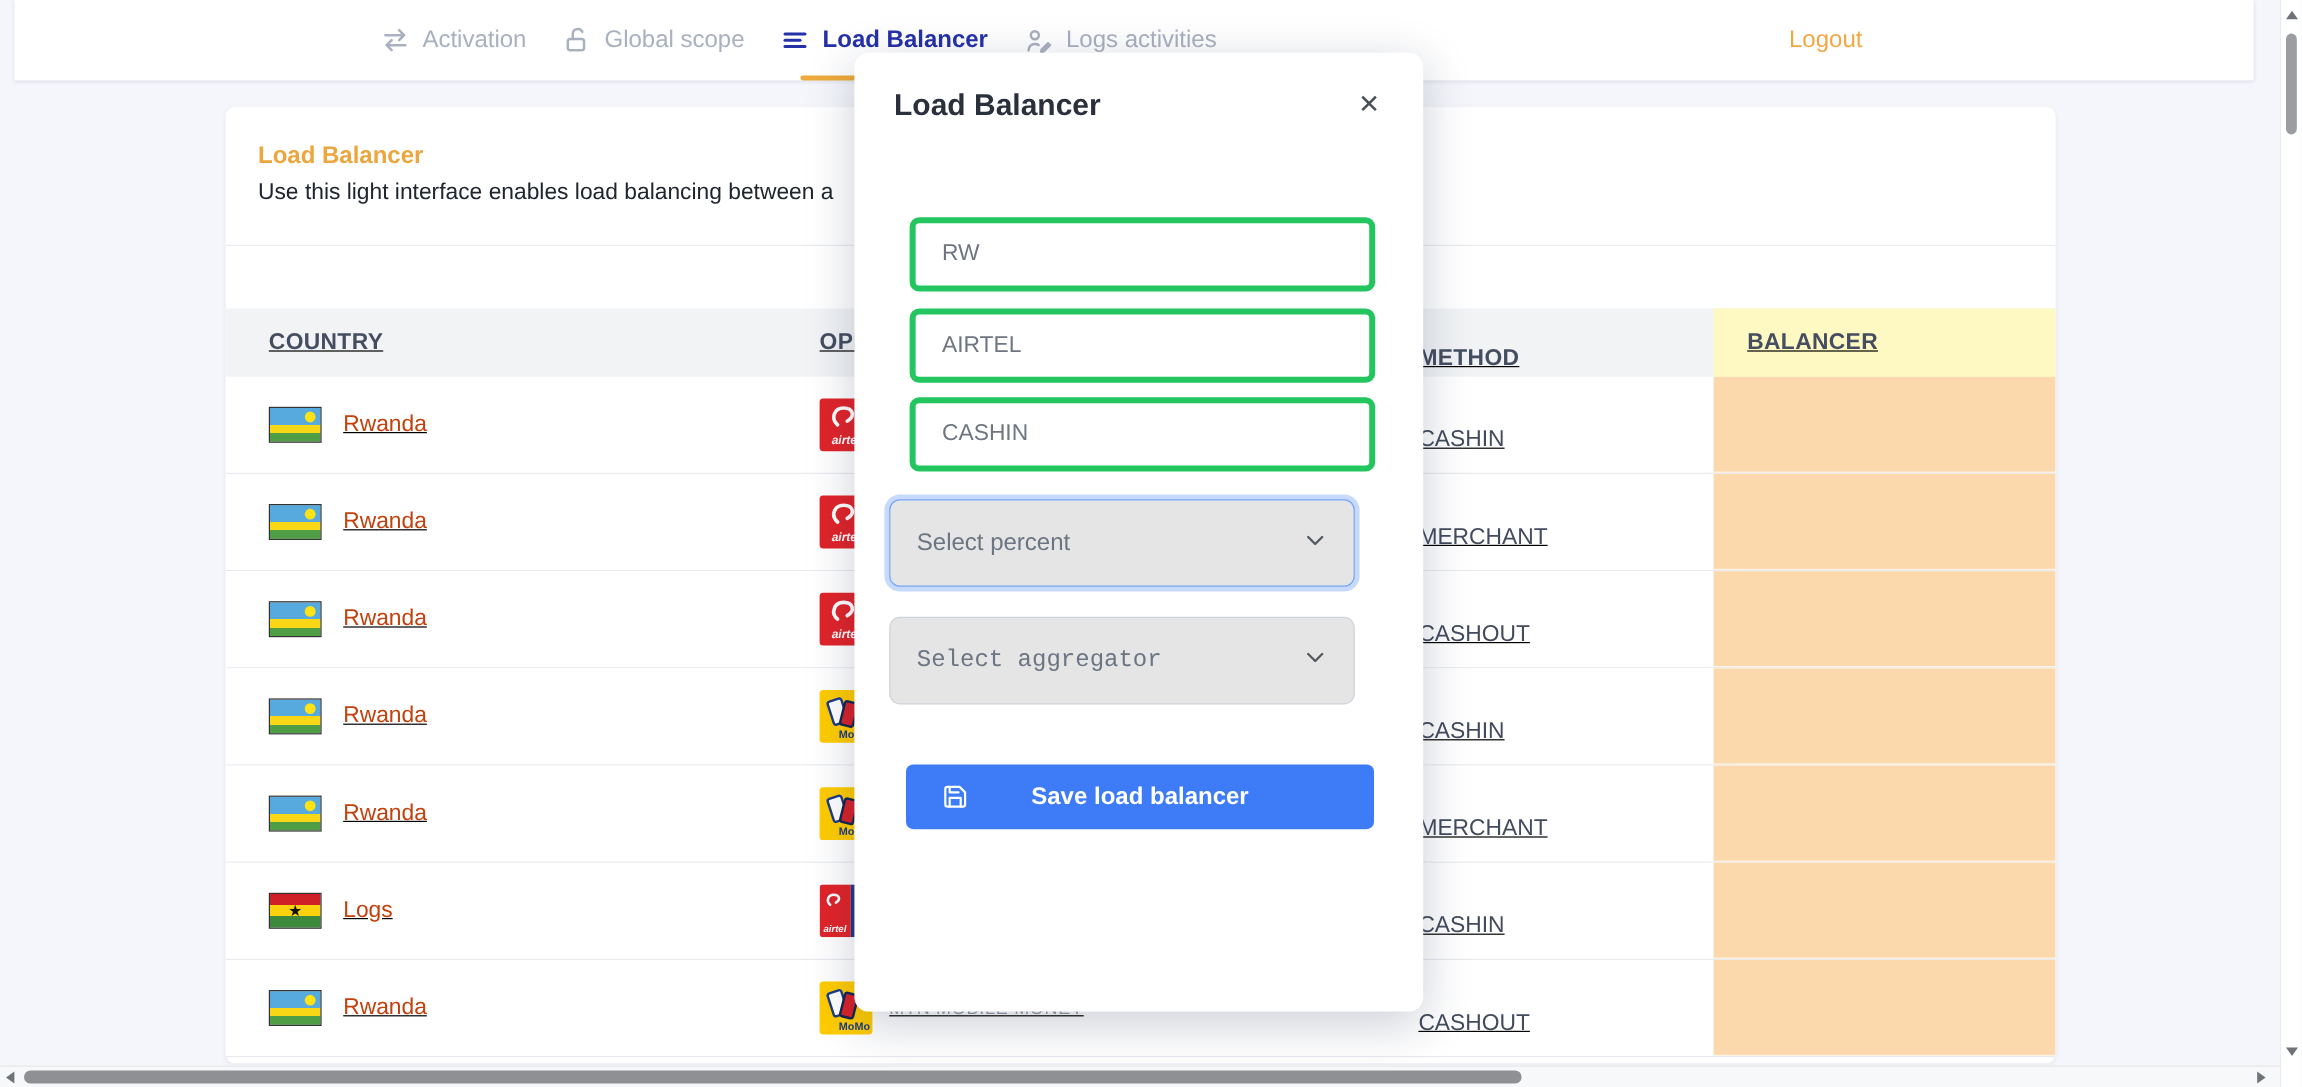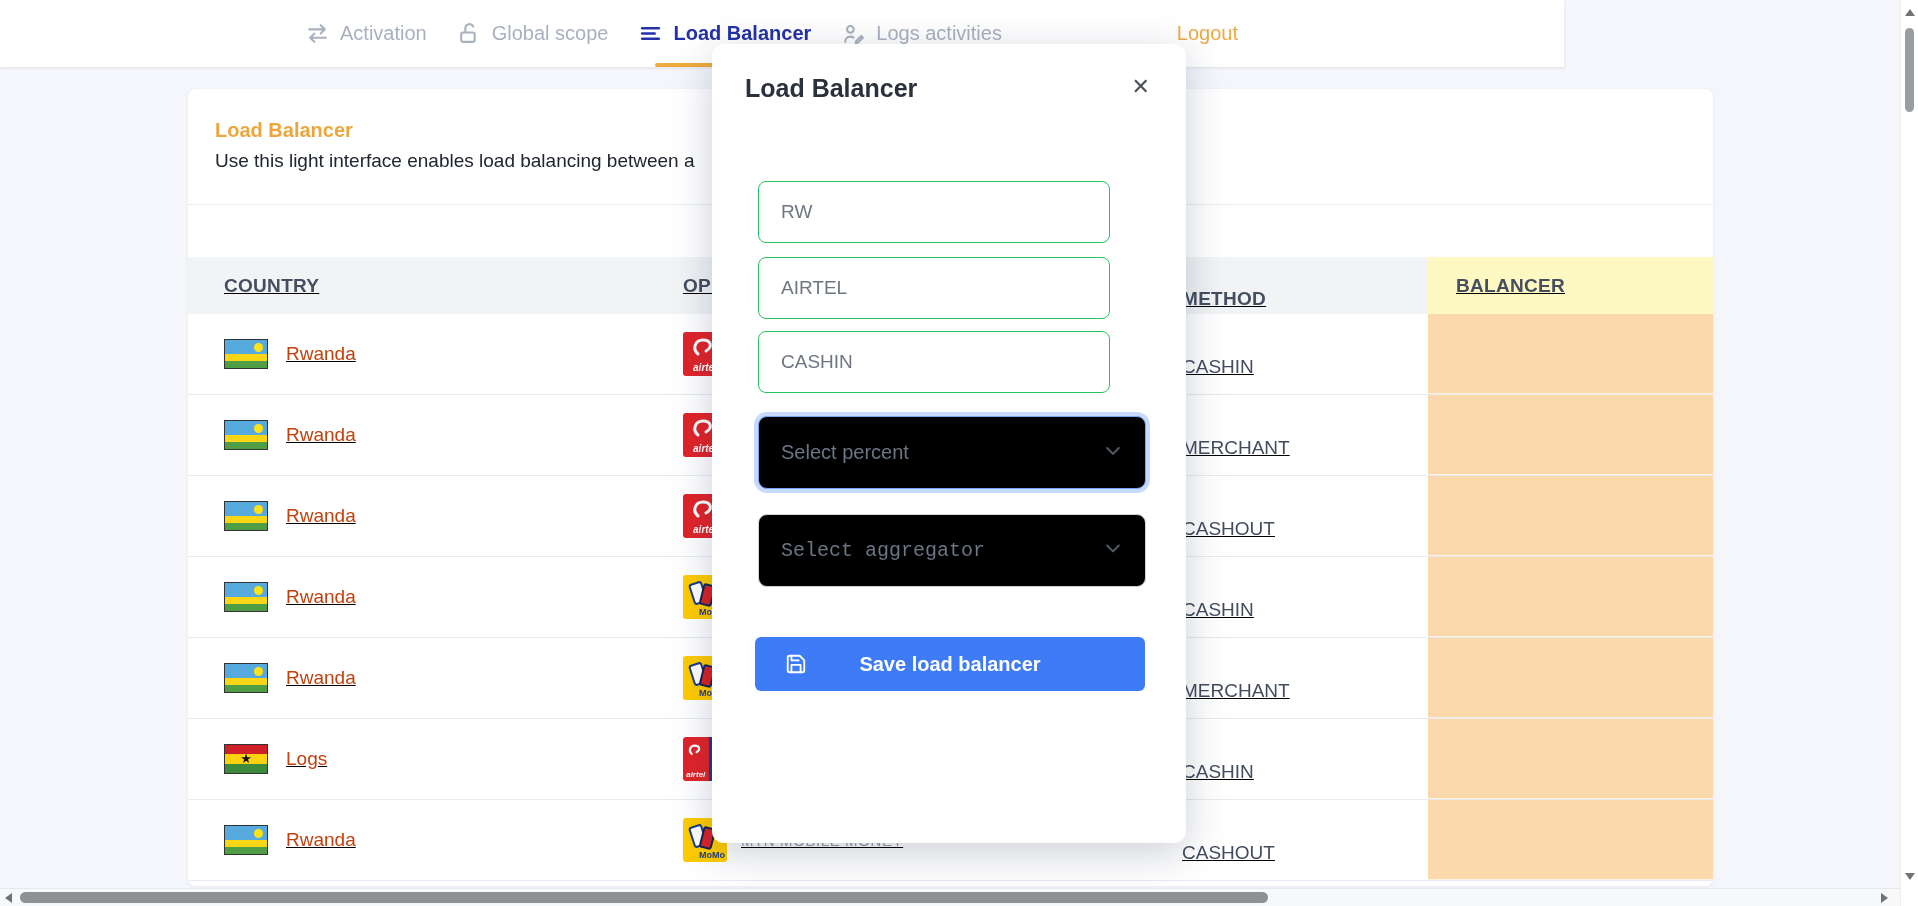--- a/index.html
+++ b/index.html
@@ -2,21 +2,21 @@
 <html><head>
 <meta charset="utf-8">
 <style>
   * { margin:0; padding:0; box-sizing:border-box; }
   html,body { width:1918px; height:906px; overflow:hidden; }
   body { font-family:"Liberation Sans", sans-serif; background:#f5f6fb; position:relative; }
 
   .screen { position:absolute; inset:0; width:1918px; height:906px; overflow:hidden; }
 
   
-  .navbar { position:absolute; left:0; top:0; width:1564px; height:67px; background:#ffffff;
+  .navbar { position:absolute; left:12px; top:0; width:1866px; height:67px; background:#ffffff;
             box-shadow:0 1px 3px rgba(30,40,80,.10); z-index:2; }
   .tabs { position:absolute; left:305px; top:0; height:67px; display:flex; align-items:center; gap:30px; }
   .tab { display:flex; align-items:center; gap:10px; font-size:20px; color:#a9b0bf; cursor:pointer; white-space:nowrap; }
   .tab .ticon { width:25px; height:25px; display:inline-flex; color:#a9b0bf; }
   .tab.active { color:#2531a8; font-weight:700; }
   .tab.active .ticon { color:#2531a8; }
   .tab-underline { position:absolute; left:655px; top:63px; width:176px; height:4px; background:#eeaa3c; border-radius:2px; }
   .logout { position:absolute; right:326px; top:0; height:67px; display:flex; align-items:center;
             color:#f0a843; font-size:20px; cursor:pointer; }
 
@@ -64,25 +64,25 @@
   .logo-airteltigo .at-left { width:58%; height:100%; background:#e1242a; position:relative; }
   .logo-airteltigo .at-left svg { position:absolute; left:4px; top:5px; }
   .logo-airteltigo .at-left .lg-text { position:absolute; left:0; right:0; bottom:2px; text-align:center; color:#fff; font-size:8px; font-weight:700; font-style:italic; }
   .logo-airteltigo .at-right { width:42%; height:100%; background:#1d3b8b; color:#fff; display:flex; align-items:center; justify-content:center; font-size:18px; font-weight:700; }
 
   
   .modal { position:absolute; left:712px; top:44px; width:474px; height:799px; background:#fff;
            border-radius:12px; box-shadow:0 10px 40px rgba(25,35,70,.22); z-index:5; }
   .modal-title { position:absolute; left:33px; top:30px; font-size:25px; font-weight:700; color:#2a303c; }
   .modal-close { position:absolute; right:36px; top:32px; font-size:22px; color:#4a5058; cursor:pointer; line-height:1; }
-  .m-input { position:absolute; left:46px; width:352px; height:62px; border:1px solid #22c55e; border-radius:8px;
+  .m-input { position:absolute; left:46px; width:388px; height:62px; border:5px solid #22c55e; border-radius:8px;
              font-family:"Liberation Sans",sans-serif; font-size:19px; color:#6f7682; padding:0 22px; background:#fff; outline:none; }
   .m-input.i1 { top:137px; } .m-input.i2 { top:213px; } .m-input.i3 { top:287px; }
-  .m-select { position:absolute; left:46px; width:388px; height:73px; border:1px solid #ced3da; border-radius:9px;
-              display:flex; align-items:center; padding:0 22px; font-size:20px; color:#6b7583; cursor:pointer; background:#000000; }
+  .m-select { position:absolute; left:29px; width:388px; height:73px; border:1px solid #ced3da; border-radius:9px;
+              display:flex; align-items:center; padding:0 22px; font-size:20px; color:#6b7583; cursor:pointer; background:#e5e5e5; }
   .m-select.s1 { top:372px; border:1px solid #79a7f7; box-shadow:0 0 0 4px #c7dafc; }
   .m-select.s2 { top:470px;font-family:Liberation Mono, monospace; }
   .m-select .chev { position:absolute; right:22px; top:50%; transform:translateY(-50%); color:#555b63; }
   .save-btn { position:absolute; left:43px; top:593px; width:390px; height:54px; background:#3d7cf6; border:none;
               border-radius:6px; color:#fff; font-size:20px; font-weight:700; cursor:pointer;
               font-family:"Liberation Sans",sans-serif; }
   .save-btn .fico { position:absolute; left:30px; top:50%; transform:translateY(-50%); display:inline-flex; }
 
   
   .vscroll { position:absolute; right:0; top:0; width:18px; height:906px; background:#fff; border-left:1px solid #ececec; z-index:10; }

